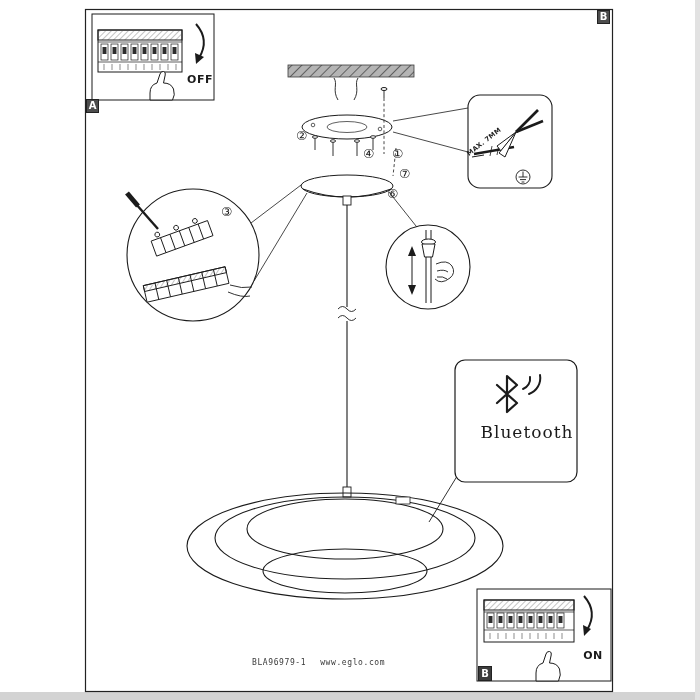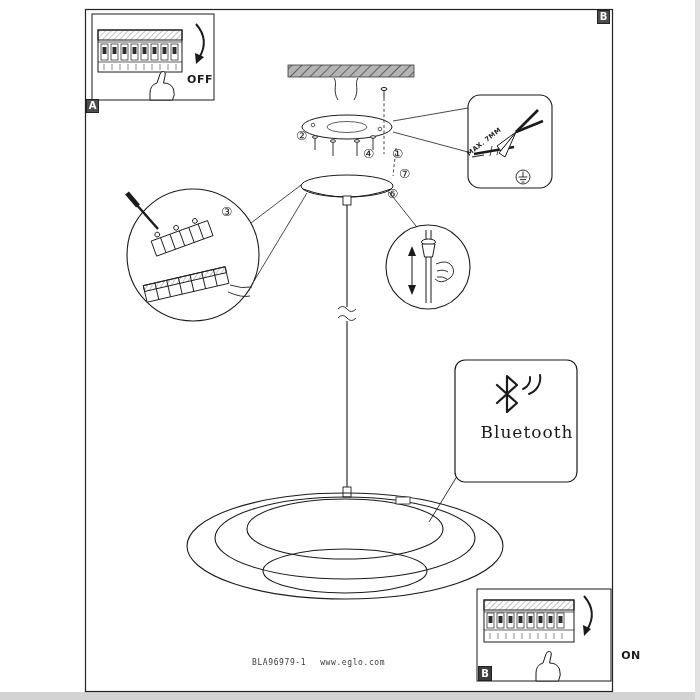--- a/index.html
+++ b/index.html
@@ -269,21 +269,21 @@
       <polygon points="583,625 591,629 584,636" fill="#1b1b1b" stroke="none"></polygon>
     </g>
   </g>
 </svg>
 
 <div class="txt marker" style="left:86px; top:99px; width:13px; height:14px;">A</div>
 <div class="txt marker" style="left:597px; top:10px; width:13px; height:14px;">B</div>
 <div class="txt marker" style="left:478px; top:666px; width:14px; height:15px; background:#3c3c3c;">B</div>
 
 <div class="txt switch-label" style="left:184px; top:74px; width:32px;">OFF</div>
-<div class="txt switch-label" style="left:576px; top:650px; width:34px;margin-left:38px;">ON</div>
+<div class="txt switch-label" style="left:576px; top:650px; width:34px;">ON</div>
 
 <div class="txt callout" style="left:296px; top:130px;">②</div>
 <div class="txt callout" style="left:363px; top:148px;">④</div>
 <div class="txt callout" style="left:392px; top:148px;">①</div>
 <div class="txt callout" style="left:399px; top:168px;">⑦</div>
 <div class="txt callout" style="left:387px; top:188px;">⑥</div>
 <div class="txt callout" style="left:221px; top:206px;">③</div>
 
 <div class="txt max-note" style="left:466px; top:152px;">MAX. 7MM</div>
 

